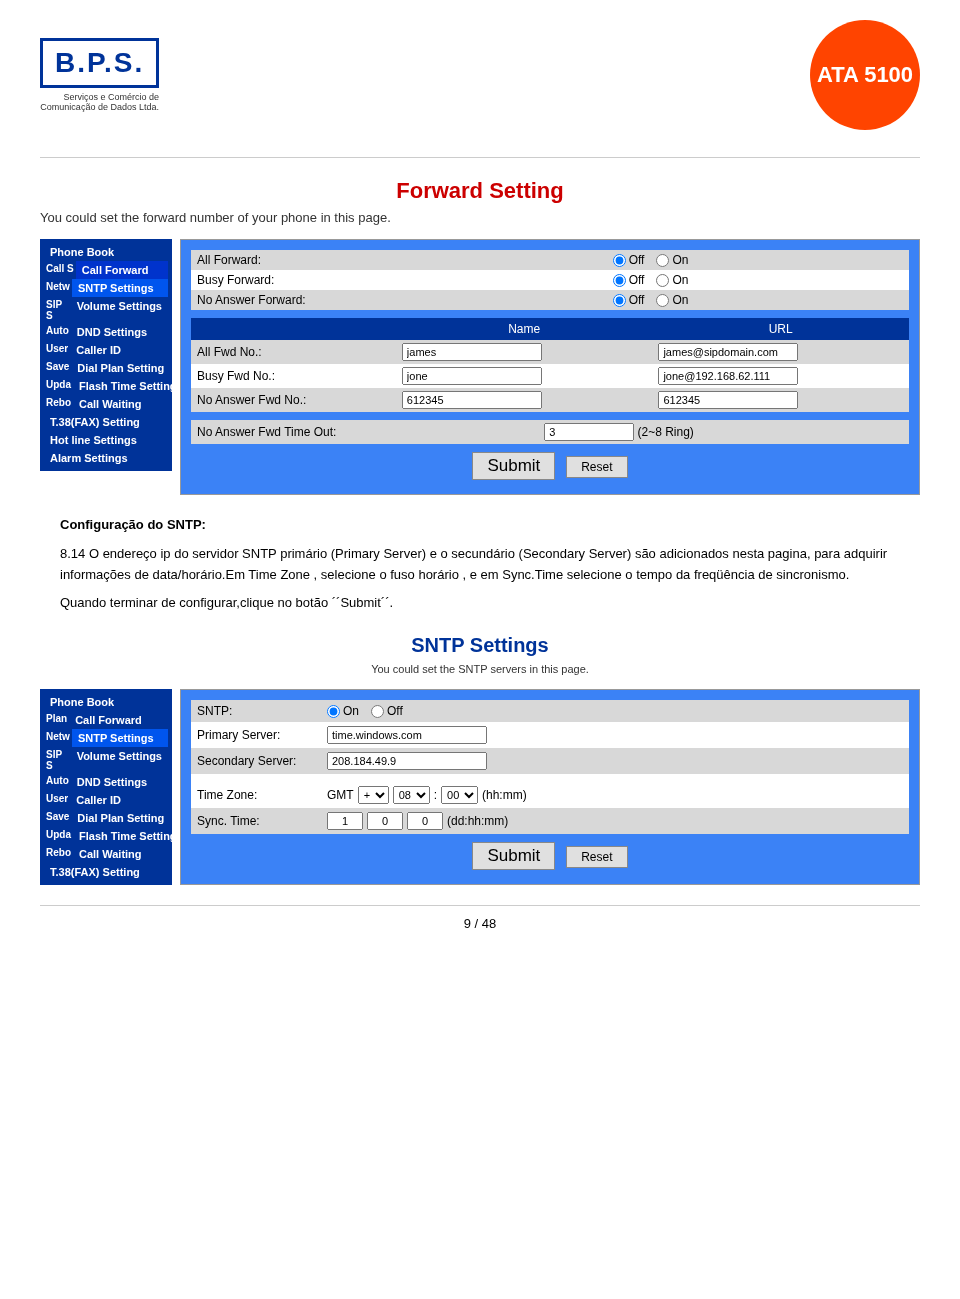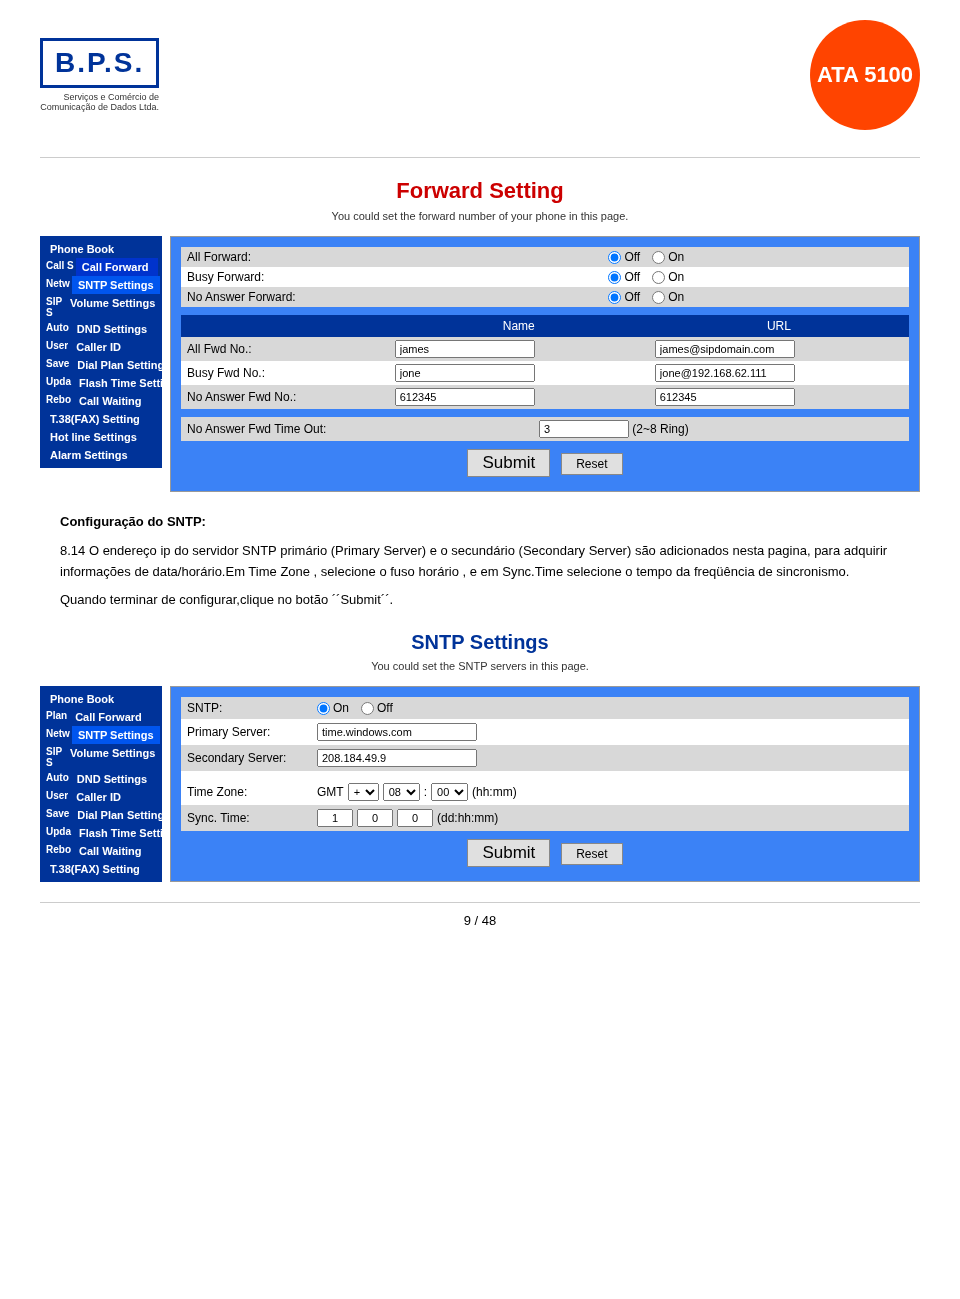--- a/index.html
+++ b/index.html
@@ -65,36 +65,36 @@
     
     .section-title {
       color: #cc0000;
       font-size: 22px;
       font-weight: bold;
       text-align: center;
       margin-bottom: 6px;
     }
 
     .section-subtitle {
-      font-size: 11px;
+      font-size: 13px;
       color: #333;
-      text-align: center;
+      text-align: left;
       margin-bottom: 14px;
     }
 
     
     .two-col {
       display: flex;
       gap: 8px;
       margin-bottom: 20px;
     }
 
     
     .sidebar {
-      width: 122px;
+      width: 132px;
       flex-shrink: 0;
     }
 
     .sidebar-bg {
       background: #003399;
       padding: 4px;
     }
 
     .sidebar-item {
       display: block;

